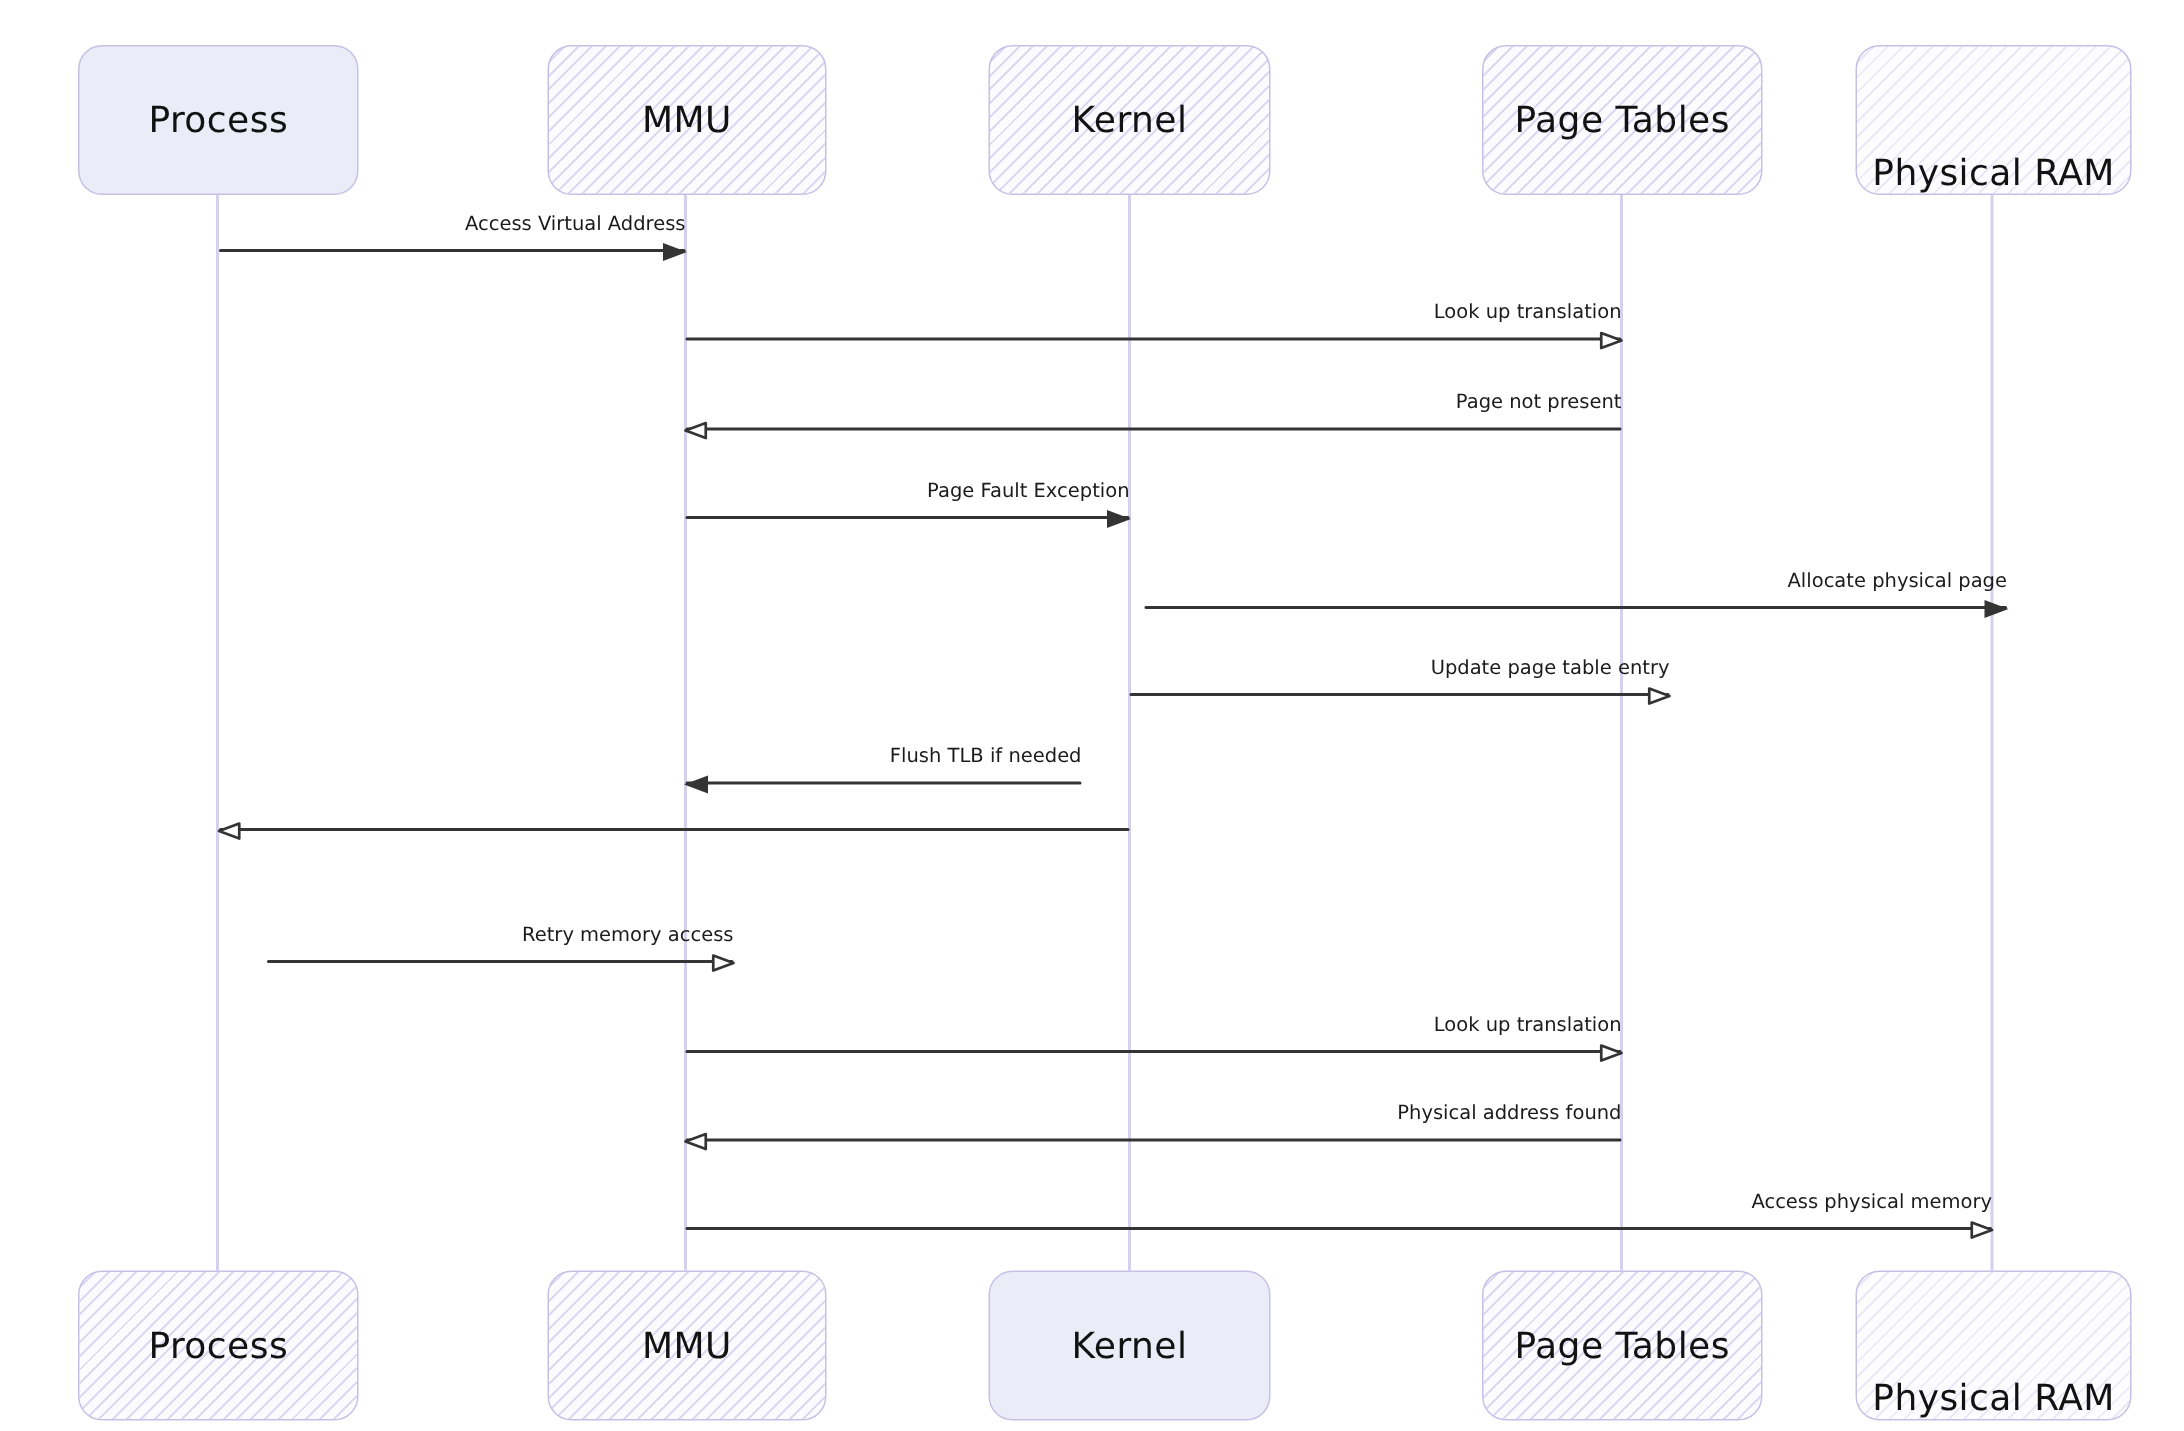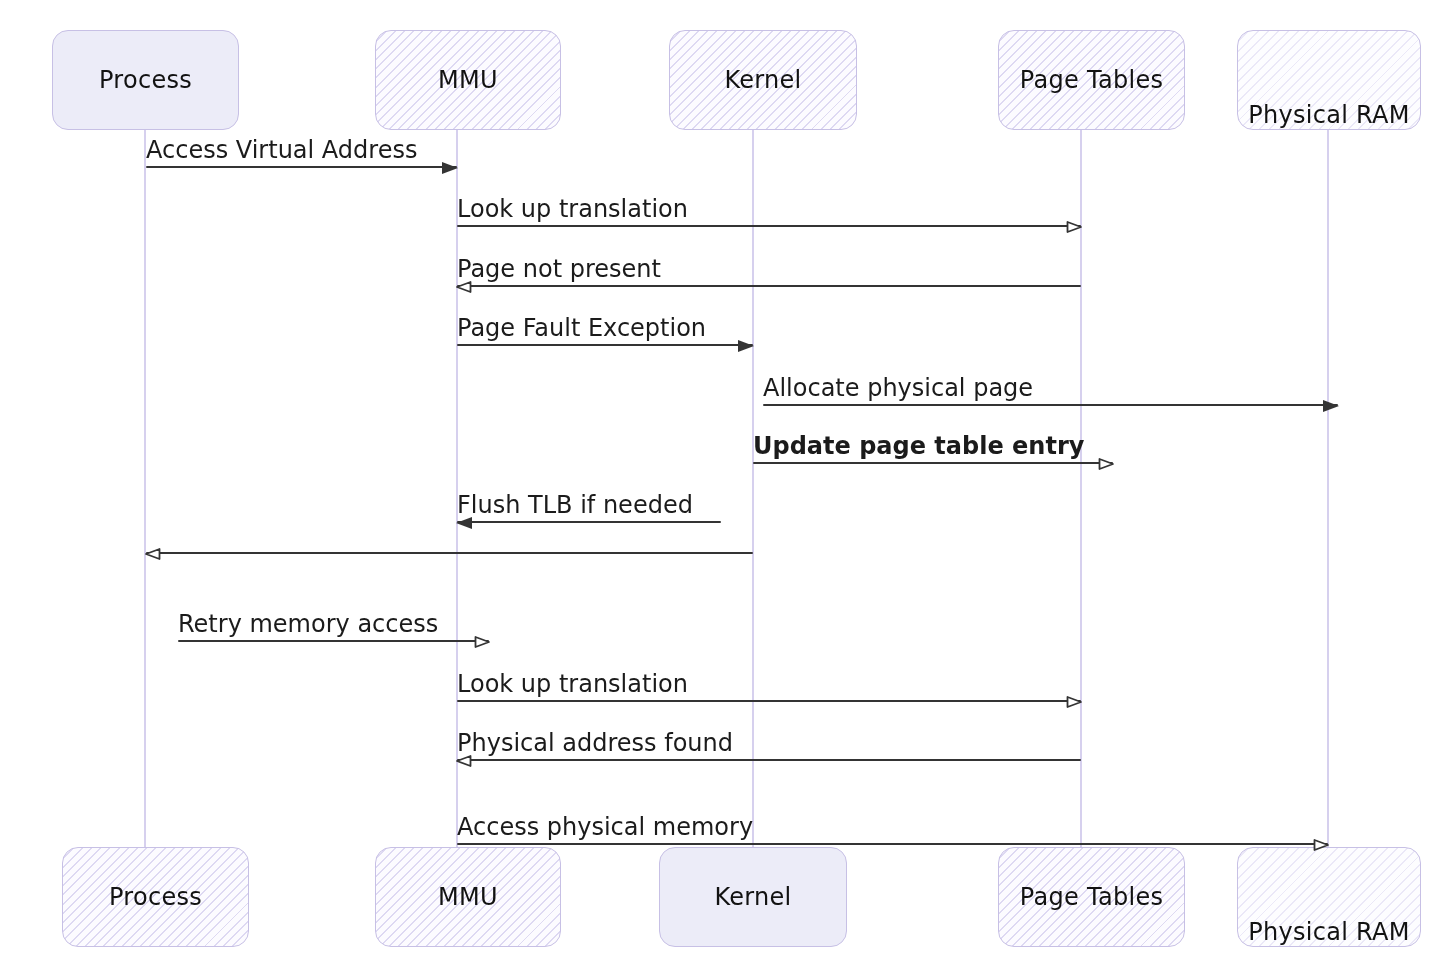--- a/index.html
+++ b/index.html
@@ -32,21 +32,20 @@
   }
   .fill-solid {
     background: #ececf8;
   }
   .fill-hatch {
     background:
       repeating-linear-gradient(135deg,
         rgba(197,189,232,0.55) 0px, rgba(197,189,232,0.55) 1.4px,
         rgba(255,255,255,0) 1.4px, rgba(255,255,255,0) 6.5px),
       #fcfbff;
-    margin-left: 10px;
   }
   .fill-hatch-light {
     background:
       repeating-linear-gradient(135deg,
         rgba(205,198,236,0.38) 0px, rgba(205,198,236,0.38) 1.3px,
         rgba(255,255,255,0) 1.3px, rgba(255,255,255,0) 7px),
       #fdfdff;
     align-items: flex-end;
   }
   
@@ -55,22 +54,22 @@
     top: 107px;
     height: 740px;
     width: 2px;
     background: #d6d0ee;
   }
   
   .message {
     position: absolute;
   }
   .msg-label {
-    text-align: left;
-    font-size: 24px;
+    text-align: right;
+    font-size: 13px;
     line-height: 26px;
     white-space: nowrap;
     color: #1b1b1b;
     margin-bottom: 3px;
   }
   .msg-line {
     position: relative;
     height: 2.4px;
     background: #343434;
     border-radius: 2px;
@@ -176,21 +175,21 @@
     <div class="msg-label">Allocate physical page</div>
     <div class="msg-line">
       <span class="arrowhead right">
         <svg width="18" height="14" viewBox="0 0 18 14">
             <path d="M1 1 L17 7 L1 13 Z" fill="#343434"></path>
           </svg>
       </span>
     </div>
   </div>
 
-  <div class="message" style="left:753px; top:433px; width:360px;font-weight:bold;">
+  <div class="message" style="left:753px; top:433px; width:360px;">
     <div class="msg-label">Update page table entry</div>
     <div class="msg-line">
       <span class="arrowhead right">
         <svg width="18" height="14" viewBox="0 0 18 14">
             <path d="M2.5 2 L16 7 L2.5 12 Z" fill="#ffffff" stroke="#343434" stroke-width="1.8" stroke-linejoin="round"></path>
           </svg>
       </span>
     </div>
   </div>
 
@@ -241,21 +240,21 @@
     <div class="msg-label">Physical address found</div>
     <div class="msg-line">
       <span class="arrowhead left">
         <svg width="18" height="14" viewBox="0 0 18 14">
             <path d="M2.5 2 L16 7 L2.5 12 Z" fill="#ffffff" stroke="#343434" stroke-width="1.8" stroke-linejoin="round"></path>
           </svg>
       </span>
     </div>
   </div>
 
-  <div class="message" style="left:457px; top:814px; width:871px;">
+  <div class="message" style="left:457px; top:789px; width:871px;">
     <div class="msg-label">Access physical memory</div>
     <div class="msg-line">
       <span class="arrowhead right">
         <svg width="18" height="14" viewBox="0 0 18 14">
             <path d="M2.5 2 L16 7 L2.5 12 Z" fill="#ffffff" stroke="#343434" stroke-width="1.8" stroke-linejoin="round"></path>
           </svg>
       </span>
     </div>
   </div>
 

